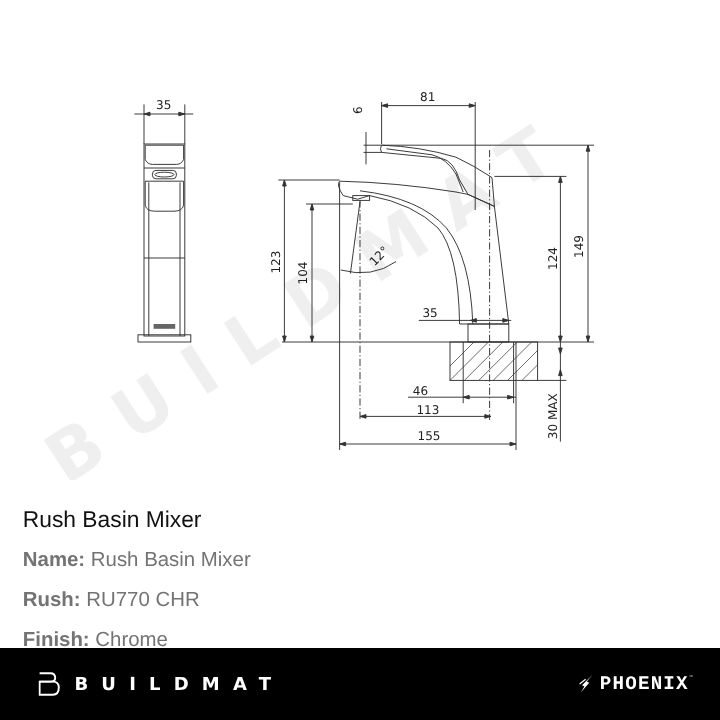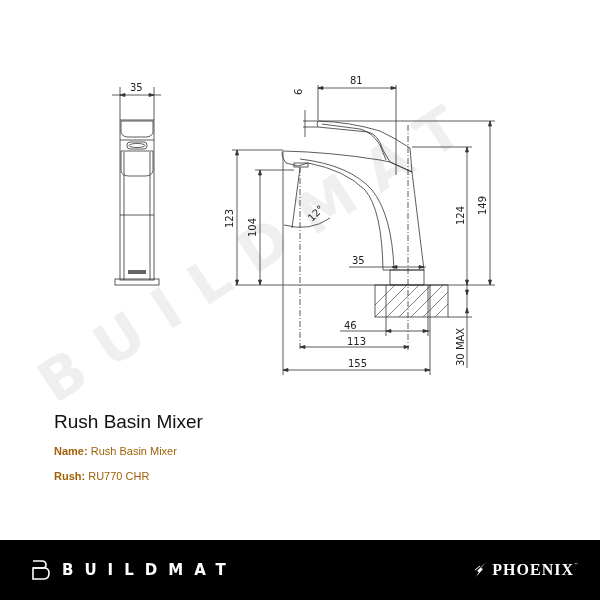--- a/index.html
+++ b/index.html
@@ -2,29 +2,29 @@
 <html><head>
 <meta charset="utf-8">
 <style>
   html, body { margin:0; padding:0; }
   body { width:600px; height:600px; background:#ffffff; position:relative; overflow:hidden;
          font-family: "DejaVu Sans", sans-serif; color:#111; }
   .drawing { position:absolute; left:0; top:0; width:600px; height:400px; }
   .drawing svg { position:absolute; left:0; top:0; }
   .dim { font-family:"DejaVu Sans", sans-serif; font-size:10px; fill:#222; }
   .watermark { font-family:"DejaVu Sans", sans-serif; font-weight:bold; font-size:58px; fill:#000; opacity:0.06; letter-spacing:22px; }
-  .info { position:absolute; left:19px; top:411px;margin-left:35px; }
+  .info { position:absolute; left:19px; top:423px; }
   .title { font-size:19px; font-weight:normal; margin:0 0 12px 0; color:#111; font-family:"Liberation Sans", sans-serif; }
-  .row { font-size:11px; margin:0 0 13px 0; font-family:"Liberation Sans", sans-serif; color:#a16207; }
+  .row { font-size:17px; margin:0 0 13px 0; font-family:"Liberation Sans", sans-serif; color:#737373; }
   .row b { font-weight:bold; }
   .footer { position:absolute; left:0; top:540px; width:600px; height:60px; background:#000; }
   .bm { position:absolute; left:32px; top:19px; height:22px; display:flex; align-items:center; }
   .bm-text { color:#fff; font-size:15px; font-weight:bold; letter-spacing:11px; margin-left:12px; font-family:"DejaVu Sans", sans-serif; }
   .px { position:absolute; right:22px; top:19px; height:22px; display:flex; align-items:center; }
-  .px-text { color:#fff; font-size:16px; font-weight:bold; letter-spacing:1px; margin-left:4px; font-family:Liberation Serif, serif; }
+  .px-text { color:#fff; font-size:16px; font-weight:bold; letter-spacing:1px; margin-left:4px; font-family:Liberation Mono, monospace; }
   .px-tm { color:#fff; font-size:4px; align-self:flex-start; margin-top:3px; }
 </style>
 </head>
 <body>
 
 <div class="drawing">
   <svg width="600" height="400" viewBox="0 0 600 400">
 
     <text class="watermark" transform="translate(55,405) rotate(-33)">BUILDMAT</text>
 
@@ -147,20 +147,24 @@
 <div class="info">
   <div class="title">Rush Basin Mixer</div>
   <div class="row">
     <b>Name:</b>
     <span>Rush Basin Mixer</span>
   </div>
   <div class="row">
     <b>Rush:</b>
     <span>RU770 CHR</span>
   </div>
+  <div class="row">
+    <b>Finish:</b>
+    <span>Chrome</span>
+  </div>
 </div>
 
 <div class="footer">
   <div class="bm">
     <svg width="18" height="20" viewBox="0 0 18 20">
       <path d="M1,1 H10 Q14,1 14,5 Q14,8 10,8 H1" fill="none" stroke="#fff" stroke-width="1.6"></path>
       <path d="M1,8 H12 Q17,8 17,13 Q17,19 12,19 H1 Z" fill="none" stroke="#fff" stroke-width="1.6"></path>
     </svg>
     <span class="bm-text">BUILDMAT</span>
   </div>

